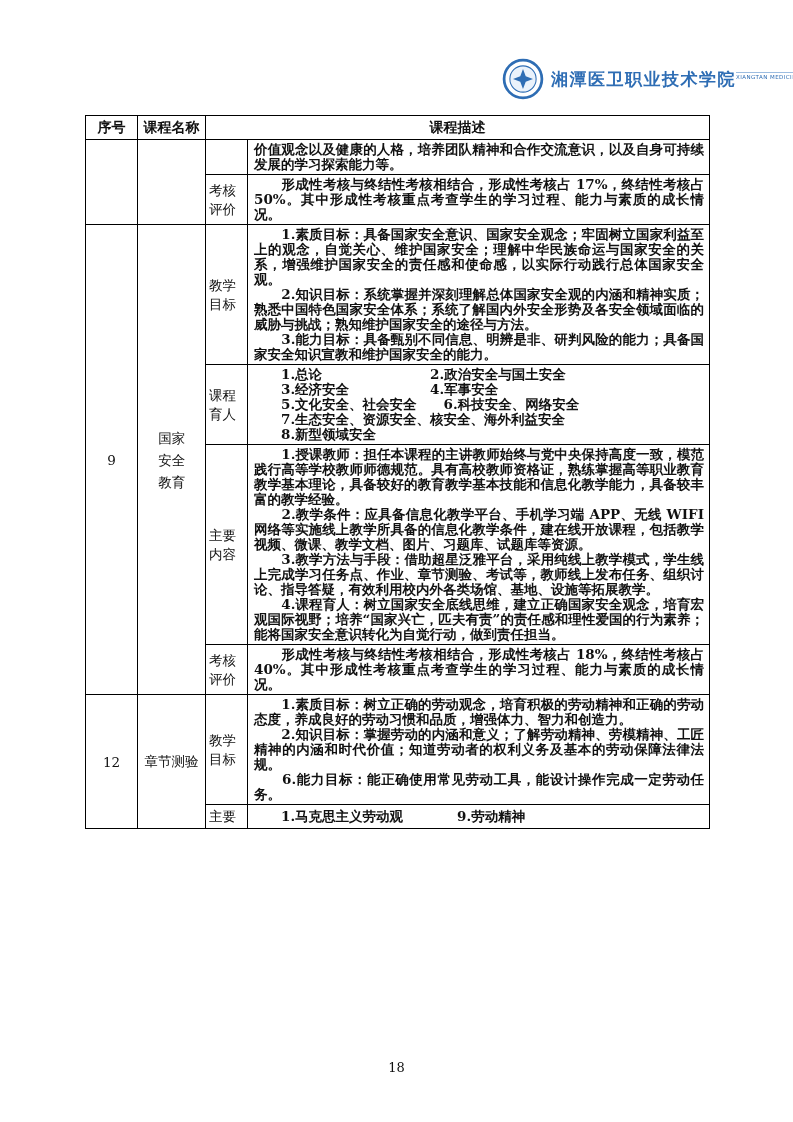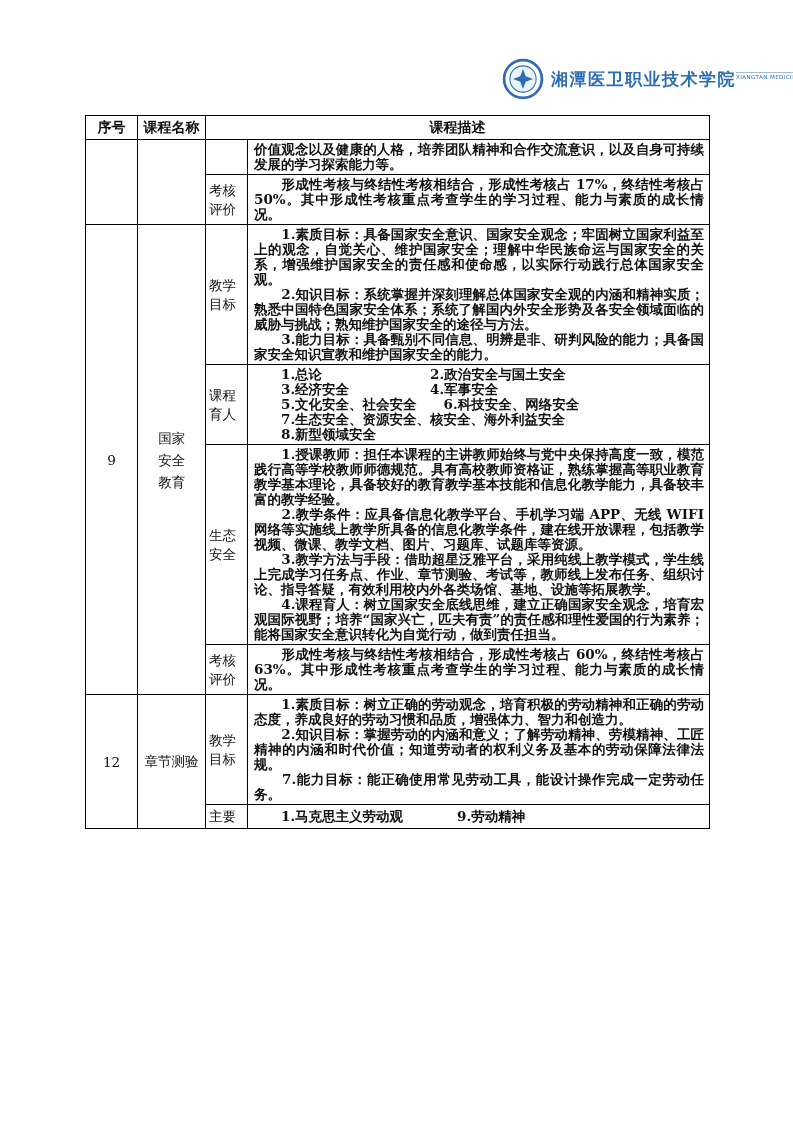--- a/index.html
+++ b/index.html
@@ -167,42 +167,43 @@
     </tr>
     <tr>
       <td class="cat">课程育人</td>
       <td class="desc">　　1.总论　　　　　　　　2.政治安全与国土安全
 　　3.经济安全　　　　　　4.军事安全
 　　5.文化安全、社会安全　　6.科技安全、网络安全
 　　7.生态安全、资源安全、核安全、海外利益安全
 　　8.新型领域安全</td>
     </tr>
     <tr>
-      <td class="cat">生态安全</td>
+      <td class="cat">主要内容</td>
       <td class="desc">　　1.授课教师：担任本课程的主讲教师始终与党中央保持高度一致，模范践行高等学校教师师德规范。具有高校教师资格证，熟练掌握高等职业教育教学基本理论，具备较好的教育教学基本技能和信息化教学能力，具备较丰富的教学经验。
 　　2.教学条件：应具备信息化教学平台、手机学习端 APP、无线 WIFI 网络等实施线上教学所具备的信息化教学条件，建在线开放课程，包括教学视频、微课、教学文档、图片、习题库、试题库等资源。
 　　3.教学方法与手段：借助超星泛雅平台，采用纯线上教学模式，学生线上完成学习任务点、作业、章节测验、考试等，教师线上发布任务、组织讨论、指导答疑，有效利用校内外各类场馆、基地、设施等拓展教学。
 　　4.课程育人：树立国家安全底线思维，建立正确国家安全观念，培育宏观国际视野；培养“国家兴亡，匹夫有责”的责任感和理性爱国的行为素养；能将国家安全意识转化为自觉行动，做到责任担当。</td>
     </tr>
     <tr>
       <td class="cat">考核评价</td>
-      <td class="desc">　　形成性考核与终结性考核相结合，形成性考核占 60%，终结性考核占 63%。其中形成性考核重点考查学生的学习过程、能力与素质的成长情况。</td>
+      <td class="desc">　　形成性考核与终结性考核相结合，形成性考核占 18%，终结性考核占 40%。其中形成性考核重点考查学生的学习过程、能力与素质的成长情况。</td>
     </tr>
 
     <tr>
       <td class="num" rowspan="2">12</td>
       <td class="name" rowspan="2">
         <span>章节测验</span>
       </td>
       <td class="cat">教学目标</td>
       <td class="desc">　　1.素质目标：树立正确的劳动观念，培育积极的劳动精神和正确的劳动态度，养成良好的劳动习惯和品质，增强体力、智力和创造力。
 　　2.知识目标：掌握劳动的内涵和意义；了解劳动精神、劳模精神、工匠精神的内涵和时代价值；知道劳动者的权利义务及基本的劳动保障法律法规。
-　　7.能力目标：能正确使用常见劳动工具，能设计操作完成一定劳动任务。</td>
+　　6.能力目标：能正确使用常见劳动工具，能设计操作完成一定劳动任务。</td>
     </tr>
     <tr>
       <td class="cat">主要</td>
       <td class="desc">　　1.马克思主义劳动观　　　　9.劳动精神</td>
     </tr>
   </tbody>
     </table>
 
+  <div class="page-number">18</div>
 
 </div>
 
 </body></html>

